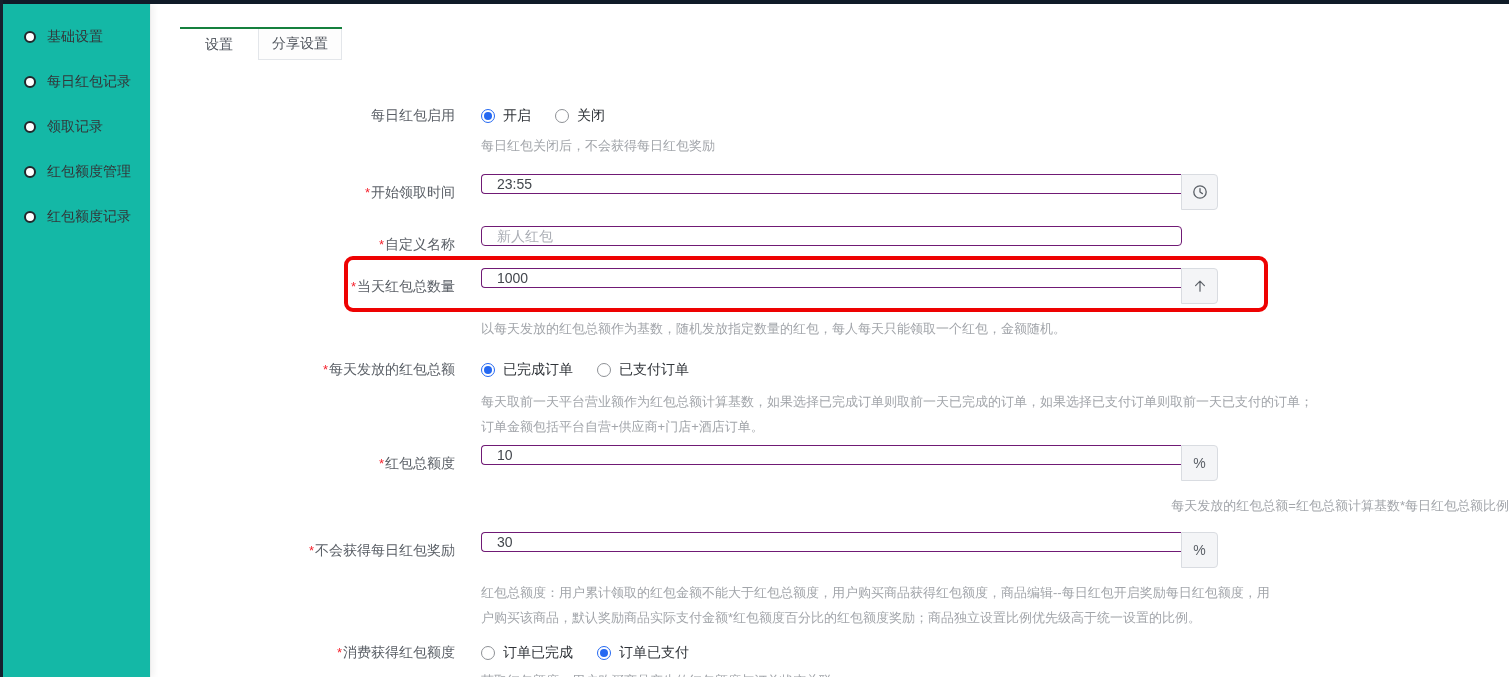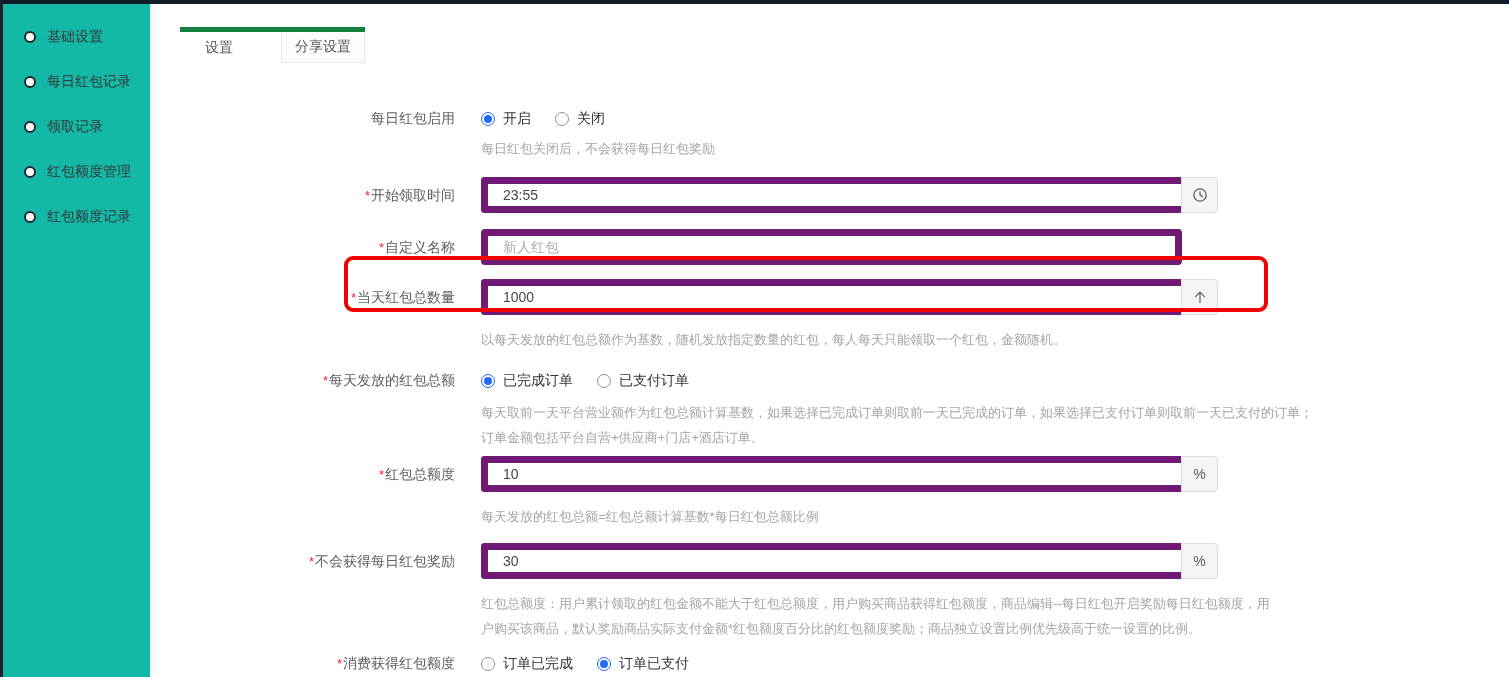--- a/index.html
+++ b/index.html
@@ -26,21 +26,21 @@
   }
   .circle-icon {
     width:12px; height:12px; border:2px solid #22262b; border-radius:50%;
     background:#fff; flex:0 0 auto;
   }
 
   
   .main { position:absolute; left:152px; top:4px; right:0; bottom:0; background:#fff; }
 
   
-  .tabs { display:inline-flex; margin-left:28px; margin-top:23px; border-top:5px solid #15803d;gap:23px; }
+  .tabs { display:inline-flex; margin-left:28px; margin-top:23px; border-top:2px solid #15803d; }
   .tab {
     height:31px; display:flex; align-items:center; justify-content:center;
     font-size:14px; color:#51565e; cursor:pointer; background:#fff;
   }
   .tab.active { width:78px; }
   .tab.boxed {
     width:84px; border:1px solid #e3e6ea; border-top:none; background:#fdfdfd;text-align:right;
   }
 
   
@@ -50,21 +50,21 @@
     width:303px; flex:0 0 303px; text-align:right; color:#5b6067;
     font-size:14px; padding-top:9px; line-height:18px; white-space:nowrap;
   }
   .row.compact .label-col { padding-top:1px; }
   .req { color:#f5222d; margin-right:1px; font-size:13px; }
   .row .ctrl-col { margin-left:26px; flex:1 1 auto; }
 
   .input-group { display:flex; width:737px; }
   .input-group.no-append { width:701px; }
   .text-input {
-    flex:1 1 auto; height:36px; border:7px solid #701a75; border-radius:4px;
+    flex:1 1 auto; height:20px; border:1px solid #701a75; border-radius:4px;
     padding:0 15px; font-size:14px; color:#43474d; outline:none; background:#fff;
     font-family: "Liberation Sans", "DejaVu Sans", sans-serif; width:100%;
   }
   .text-input::placeholder { color:#abaeb5; }
   .input-group:not(.no-append) .text-input { border-radius:4px 0 0 4px; border-right:none; }
   .append {
     width:37px; height:36px; flex:0 0 37px; background:#f4f5f7;
     border:1px solid #d9dce1; border-radius:0 4px 4px 0;
     display:flex; align-items:center; justify-content:center;
     color:#5b6067; font-size:14px; cursor:pointer;
@@ -86,21 +86,21 @@
 
   
   .row-1 { margin-bottom:16px; }
   .row-2 { margin-bottom:16px; }
   .row-3 { margin-bottom:14px; }
   .row-4 .help { margin-top:12px; }
   .row-4 { margin-bottom:18px; }
   .row-5 { margin-bottom:6px; }
   .row-5 .help { margin-top:10px; }
   .row-6 { margin-bottom:14px; }
-  .row-6 .help { margin-top:12px; }
+  .row-6 .help { margin-top:12px;text-align:right; }
   .row-7 { margin-bottom:12px; }
   .row-7 .help { margin-top:12px; }
   .row-8 .help { margin-top:6px; }
 
   
   .highlight-rect {
     position:absolute; left:344px; top:256px; width:924px; height:56px;
     border:4px solid #ee0202; border-radius:9px; pointer-events:none; z-index:20;
   }
 

